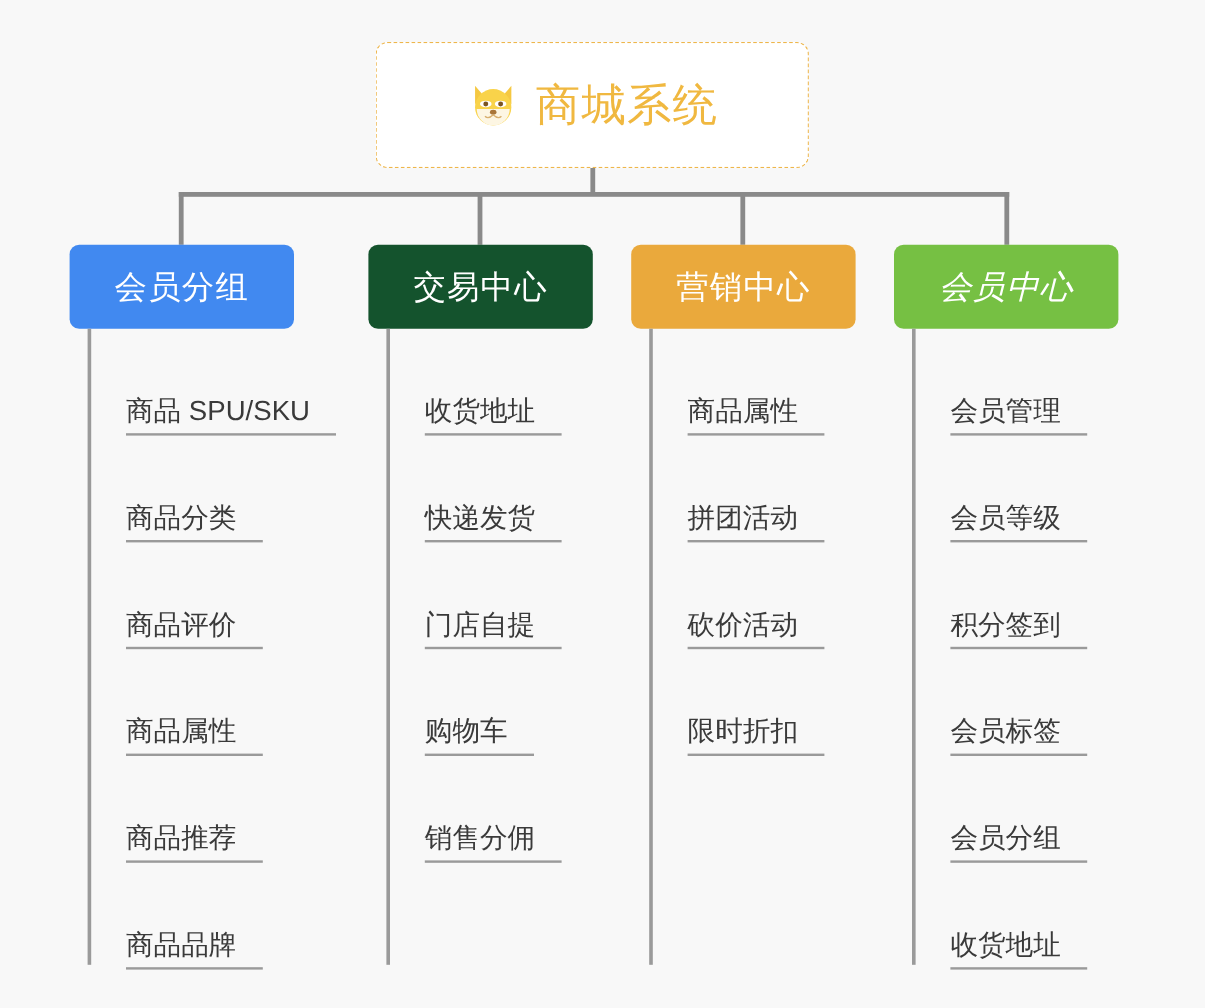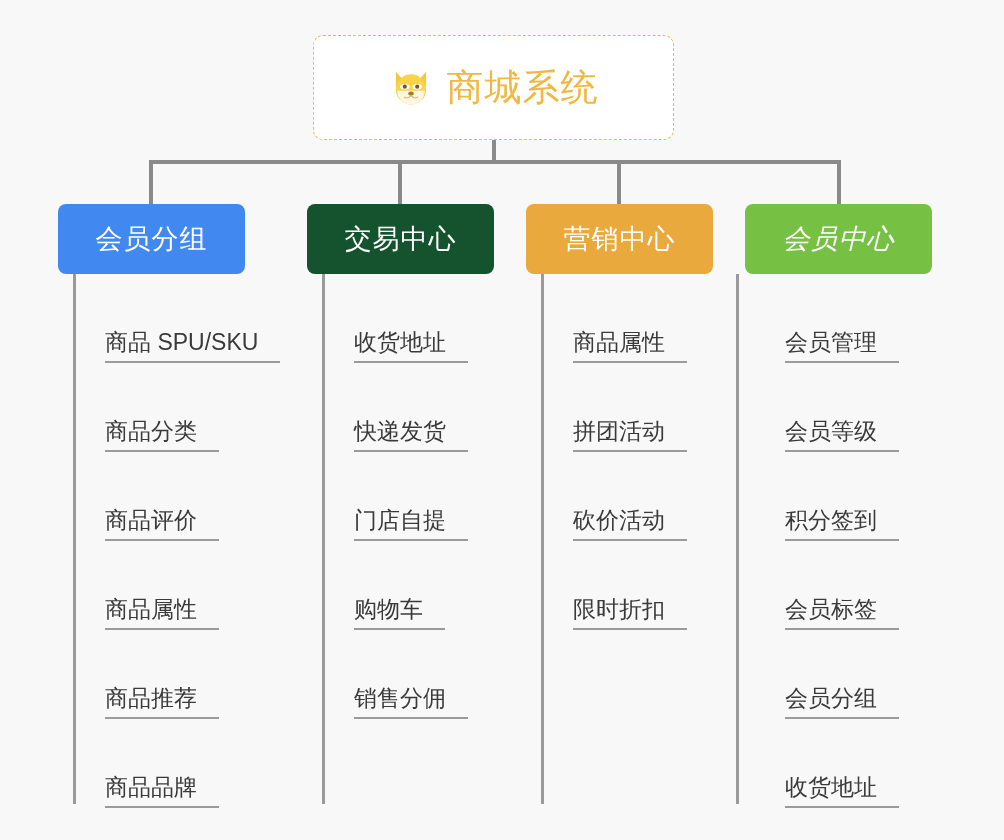--- a/index.html
+++ b/index.html
@@ -191,21 +191,21 @@
         <div class="item">
           <span class="item-inner">砍价活动</span>
         </div>
         <div class="item">
           <span class="item-inner">限时折扣</span>
         </div>
       </div>
       <div class="cat-box" style="left: 745px; width: 187px; background: rgb(118, 192, 67); font-style: italic;">
         <span>会员中心</span>
       </div>
-      <div class="column" style="left: 736px; padding-left: 17px;">
+      <div class="column" style="left: 760px;">
         <div class="spine" style="height: 530px;"></div>
         <div class="item">
           <span class="item-inner">会员管理</span>
         </div>
         <div class="item">
           <span class="item-inner">会员等级</span>
         </div>
         <div class="item">
           <span class="item-inner">积分签到</span>
         </div>

